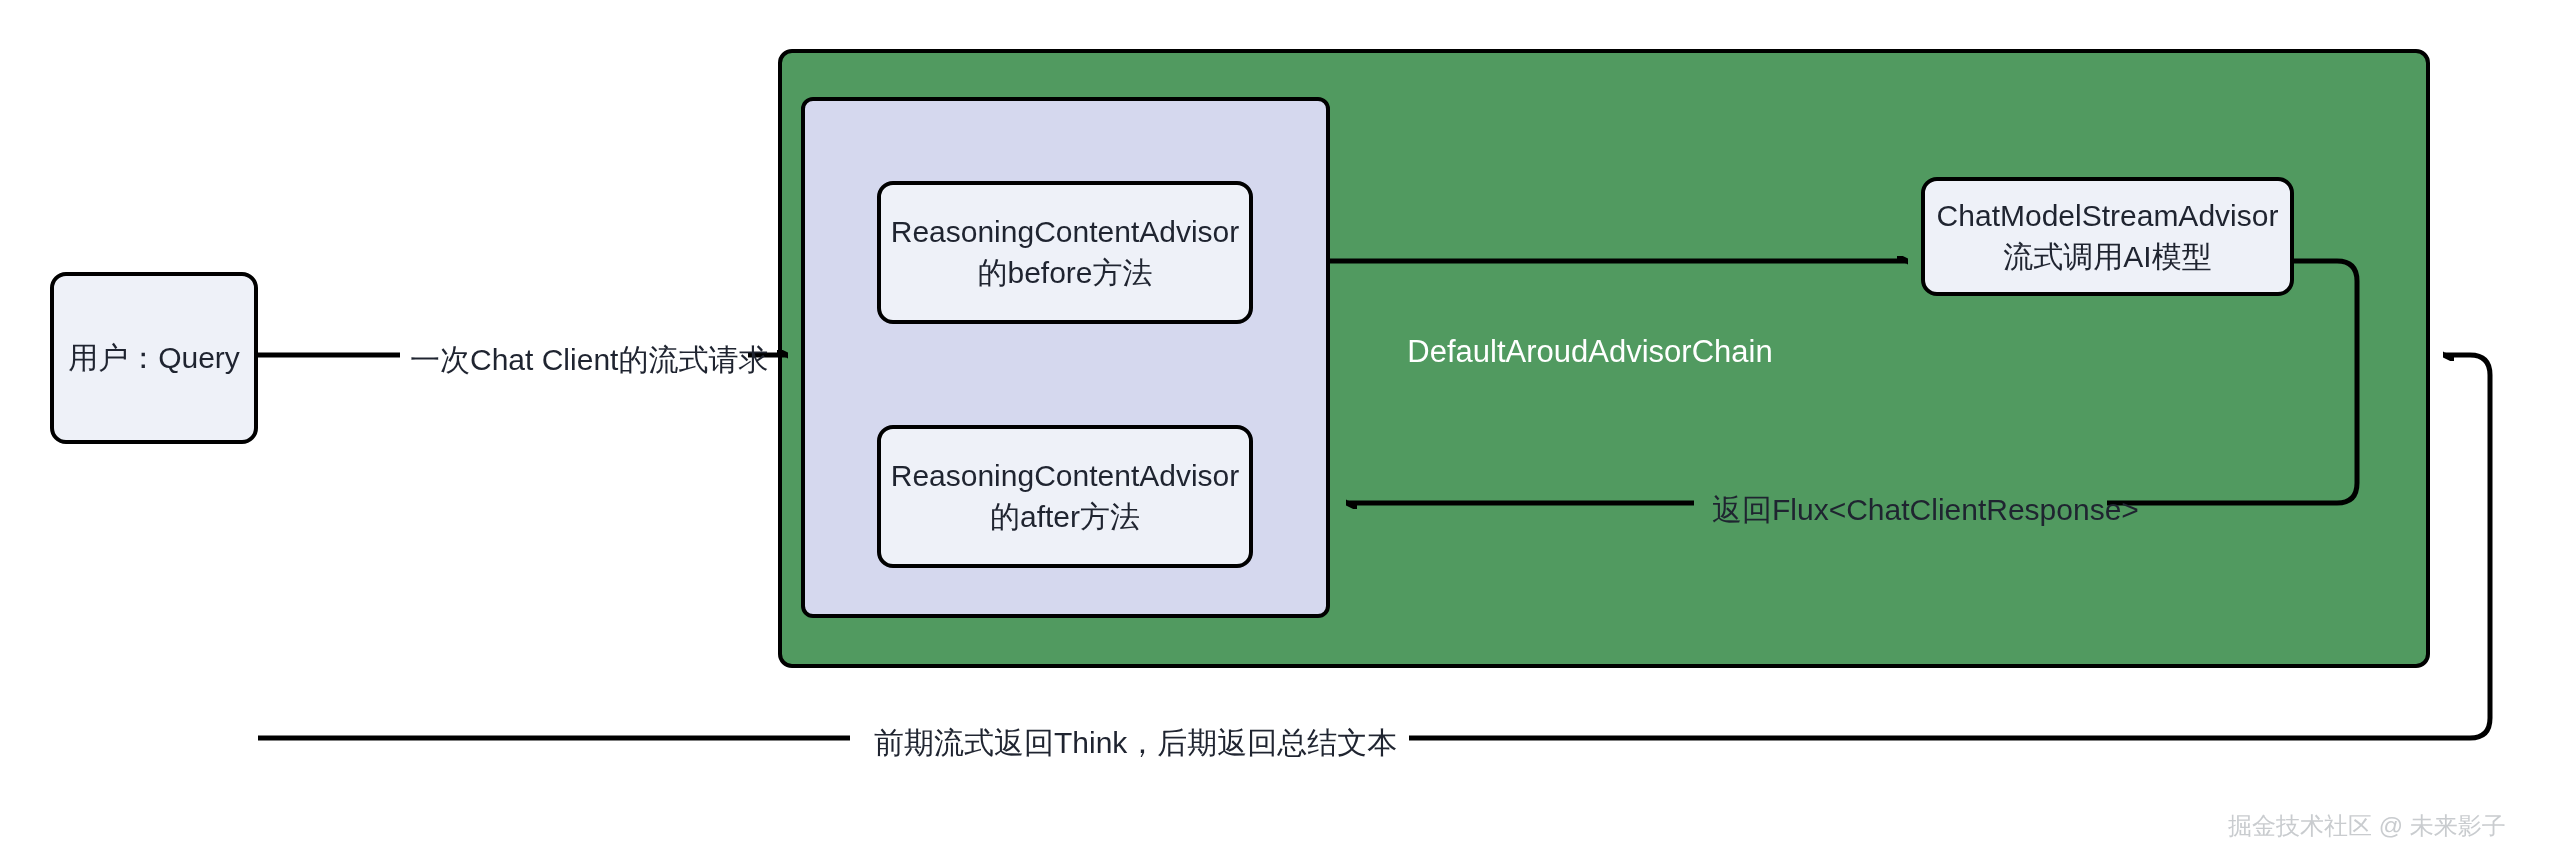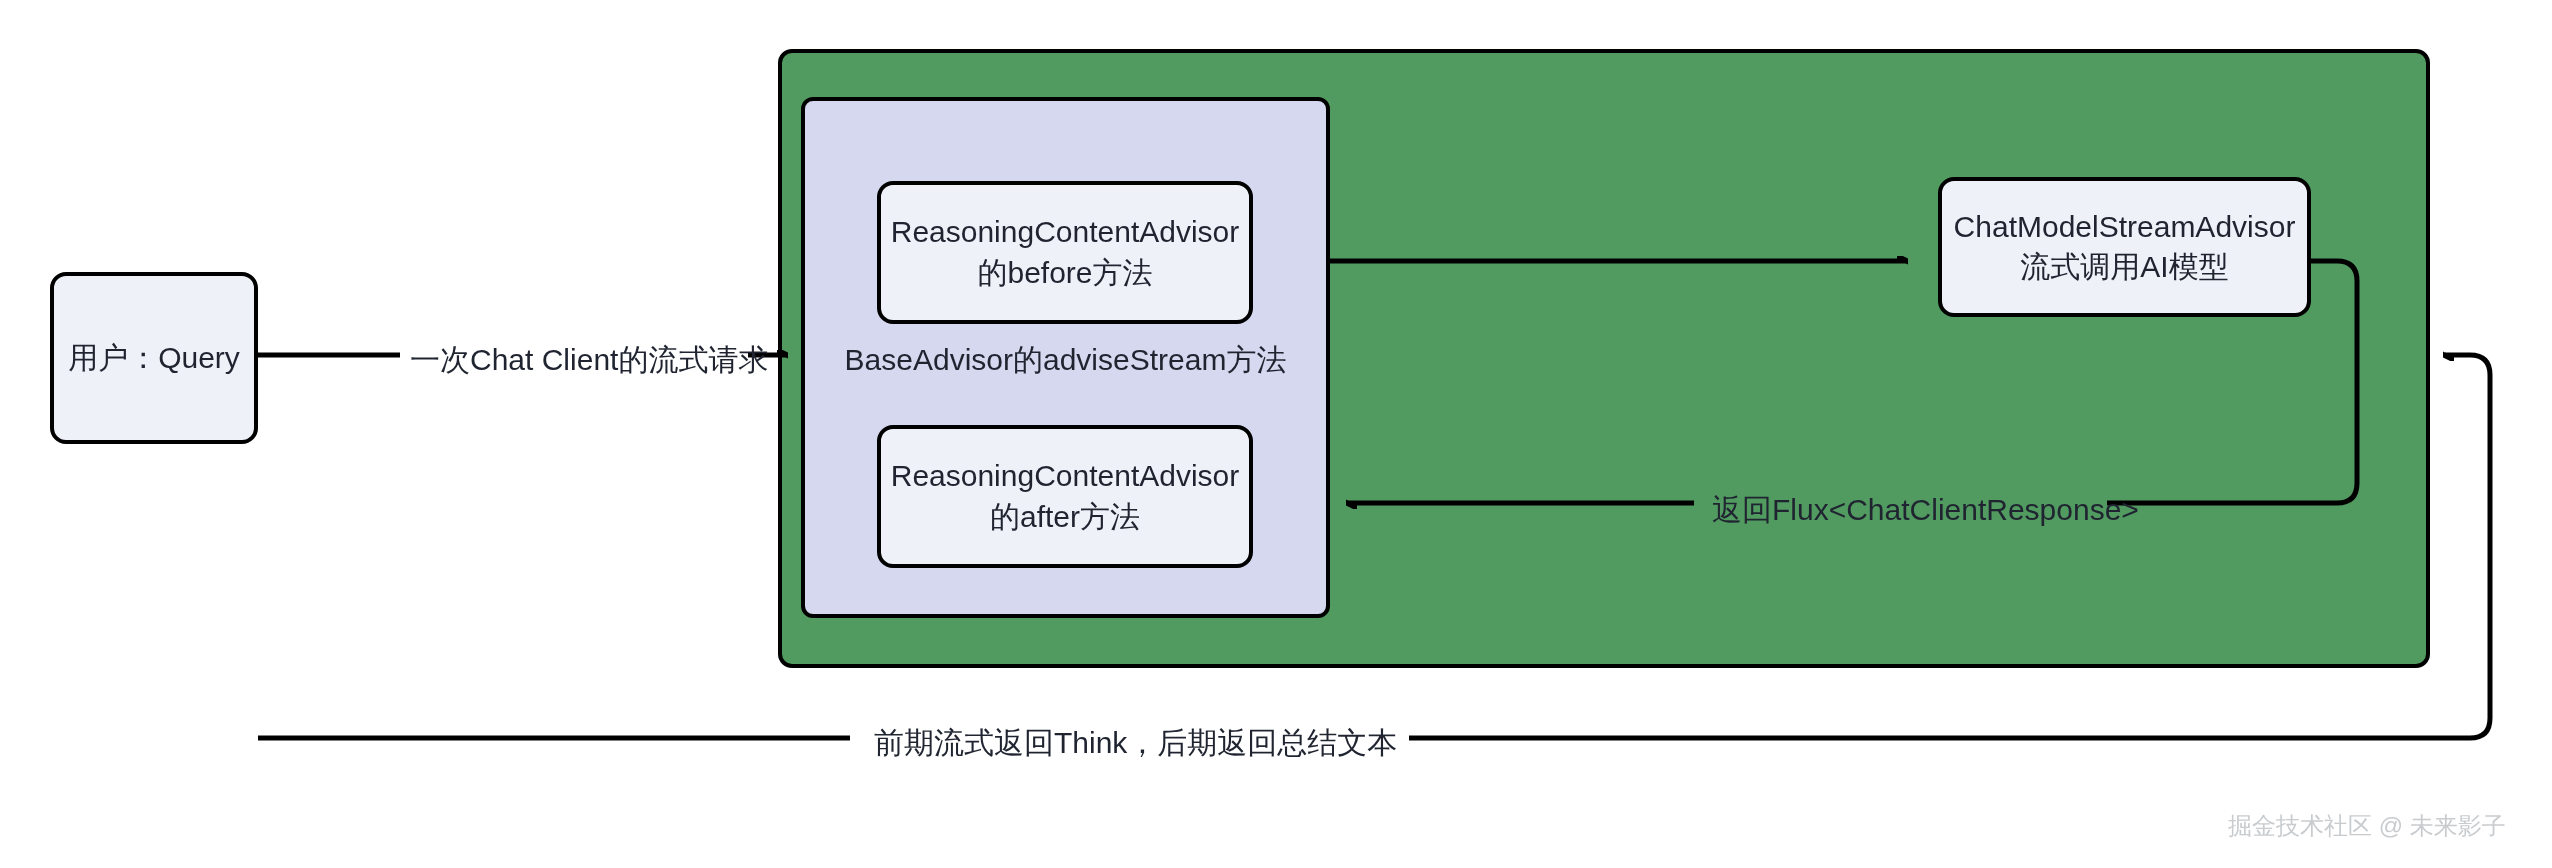--- a/index.html
+++ b/index.html
@@ -82,21 +82,21 @@
   
   .pale {
     background: #eef1f8;
     border: 4px solid #000000;
     border-radius: 16px;
     font-size: 30px;
   }
 
   .n-before   { left: 877px;  top: 181px; width: 376px; height: 143px; }
   .n-after    { left: 877px;  top: 425px; width: 376px; height: 143px; }
-  .n-model    { left: 1921px; top: 177px; width: 373px; height: 140px; margin-left: 17px; }
+  .n-model    { left: 1921px; top: 177px; width: 373px; height: 119px; }
   .n-user     { left: 50px;   top: 272px; width: 208px; height: 172px; font-size: 30px; }
   .n-receive  { left: 50px;   top: 664px; width: 208px; height: 140px; font-size: 30px; }
 
   
   .edge-label {
     position: absolute;
     color: #1f2430;
     font-size: 30px;
     white-space: nowrap;
     background: transparent;
@@ -143,22 +143,22 @@
       <path d="M 2294,261 L 2337,261 Q 2357,261 2357,281 L 2357,483 Q 2357,503 2337,503 L 2107,503" fill="none" stroke="#000000" stroke-width="5"></path>
       <path d="M 1694,503 L 1348,503" fill="none" stroke="#000000" stroke-width="5" marker-end="url(#arrowhead)"></path>
     </g>
 
     <g>
       <path d="M 258,738 L 850,738" fill="none" stroke="#000000" stroke-width="5"></path>
       <path d="M 1366,738 L 2470,738 Q 2490,738 2490,718 L 2490,375 Q 2490,355 2470,355 L 2445,355" fill="none" stroke="#000000" stroke-width="5" marker-end="url(#arrowhead)"></path>
     </g>
   </svg>
 
+  <div class="chain-label">DefaultAroudAdvisorChain</div>
 
-  <div class="advisor-label">BaseAdvisor的adviseStream方法</div>
 
   <div class="node pale n-before">ReasoningContentAdvisor
 的before方法</div>
 
   <div class="node pale n-after">ReasoningContentAdvisor
 的after方法</div>
 
   <div class="node pale n-model">ChatModelStreamAdvisor
 流式调用AI模型</div>
 

